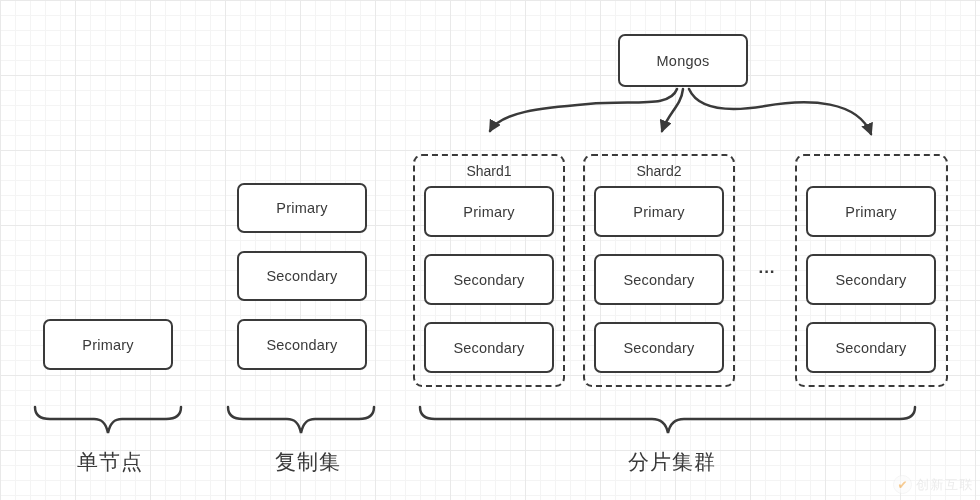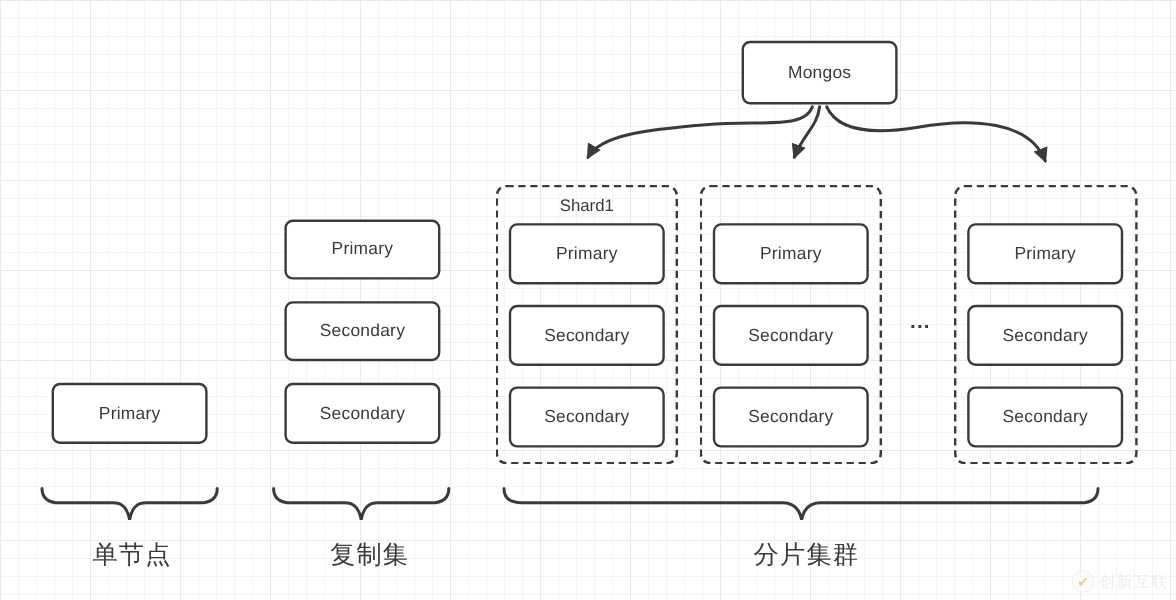--- a/index.html
+++ b/index.html
@@ -119,20 +119,21 @@
     </div>
     <div class="node" style="top:98px;">
       <span>Secondary</span>
     </div>
     <div class="node" style="top:166px;">
       <span>Secondary</span>
     </div>
   </div>
 
   <div class="shard" style="left:583px;width:152px;">
+    <div class="shard-title">Shard2</div>
     <div class="node" style="top:30px;">
       <span>Primary</span>
     </div>
     <div class="node" style="top:98px;">
       <span>Secondary</span>
     </div>
     <div class="node" style="top:166px;">
       <span>Secondary</span>
     </div>
   </div>

